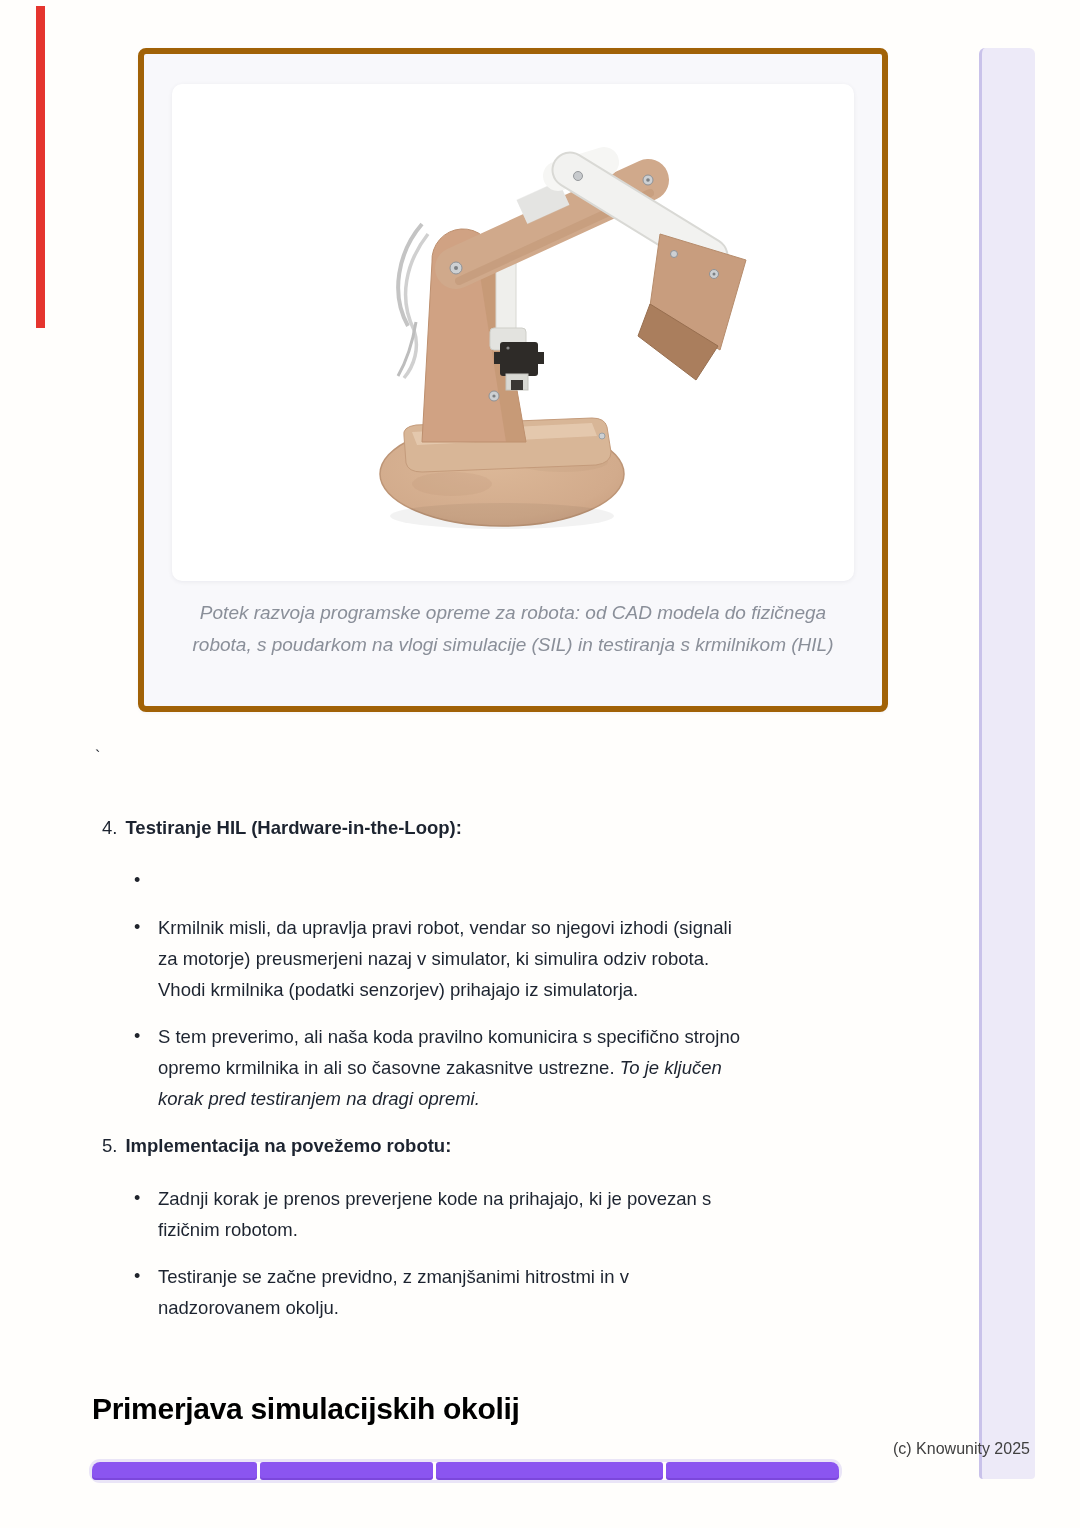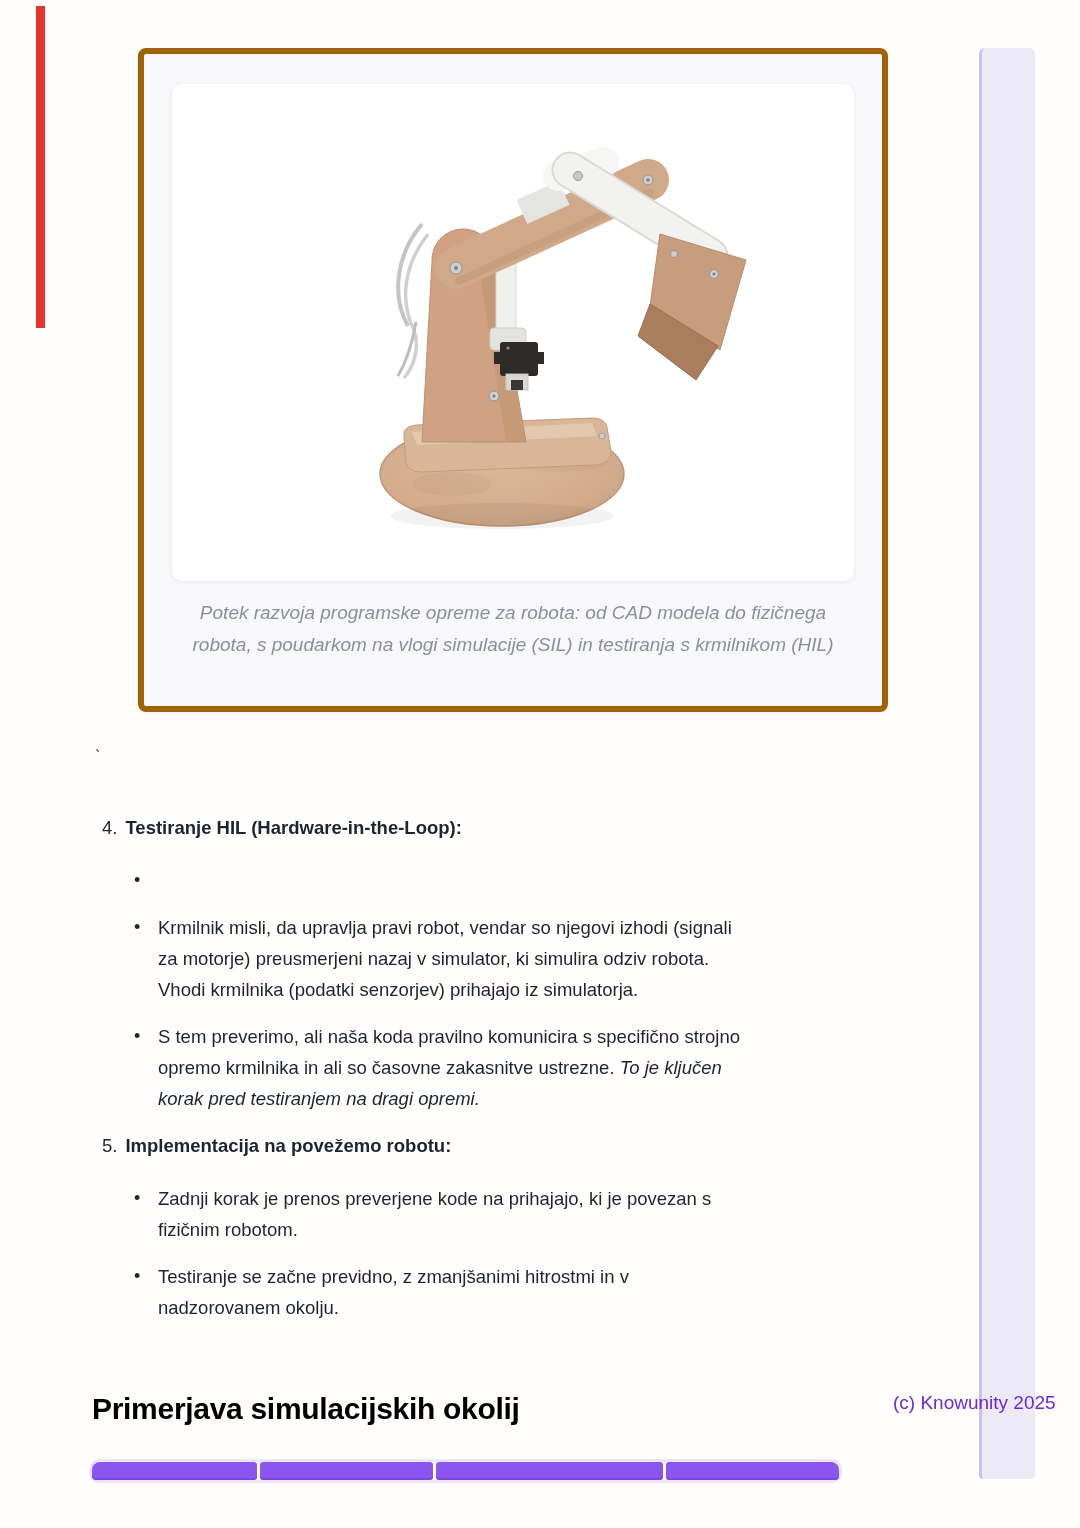--- a/index.html
+++ b/index.html
@@ -51,21 +51,21 @@
   
   .table-header{
     position:absolute;left:92px;top:1462px;width:747px;height:18px;
     display:flex;gap:3px;border-radius:8px;box-shadow:0 0 0 3px #eae5f7;
   }
   .th-cell{background:#8b55f0;border-radius:3px;height:100%;box-shadow:inset 0 -2px 0 rgba(80,30,160,0.25);}
   .th-cell:first-child{border-radius:8px 3px 3px 4px;}
   .th-cell:last-child{border-radius:3px 8px 4px 3px;}
   
   .watermark{
-    position:absolute;left:893px;top:1392px;font-size:19px;color:#6d28d9;z-index:5;
+    position:absolute;left:893px;top:1440px;font-size:16px;color:#404040;z-index:5;
   }
 </style>
 </head>
 <body>
 
 <div class="page">
 
   <div class="red-marker"></div>
 
   <div class="right-bar"></div>

